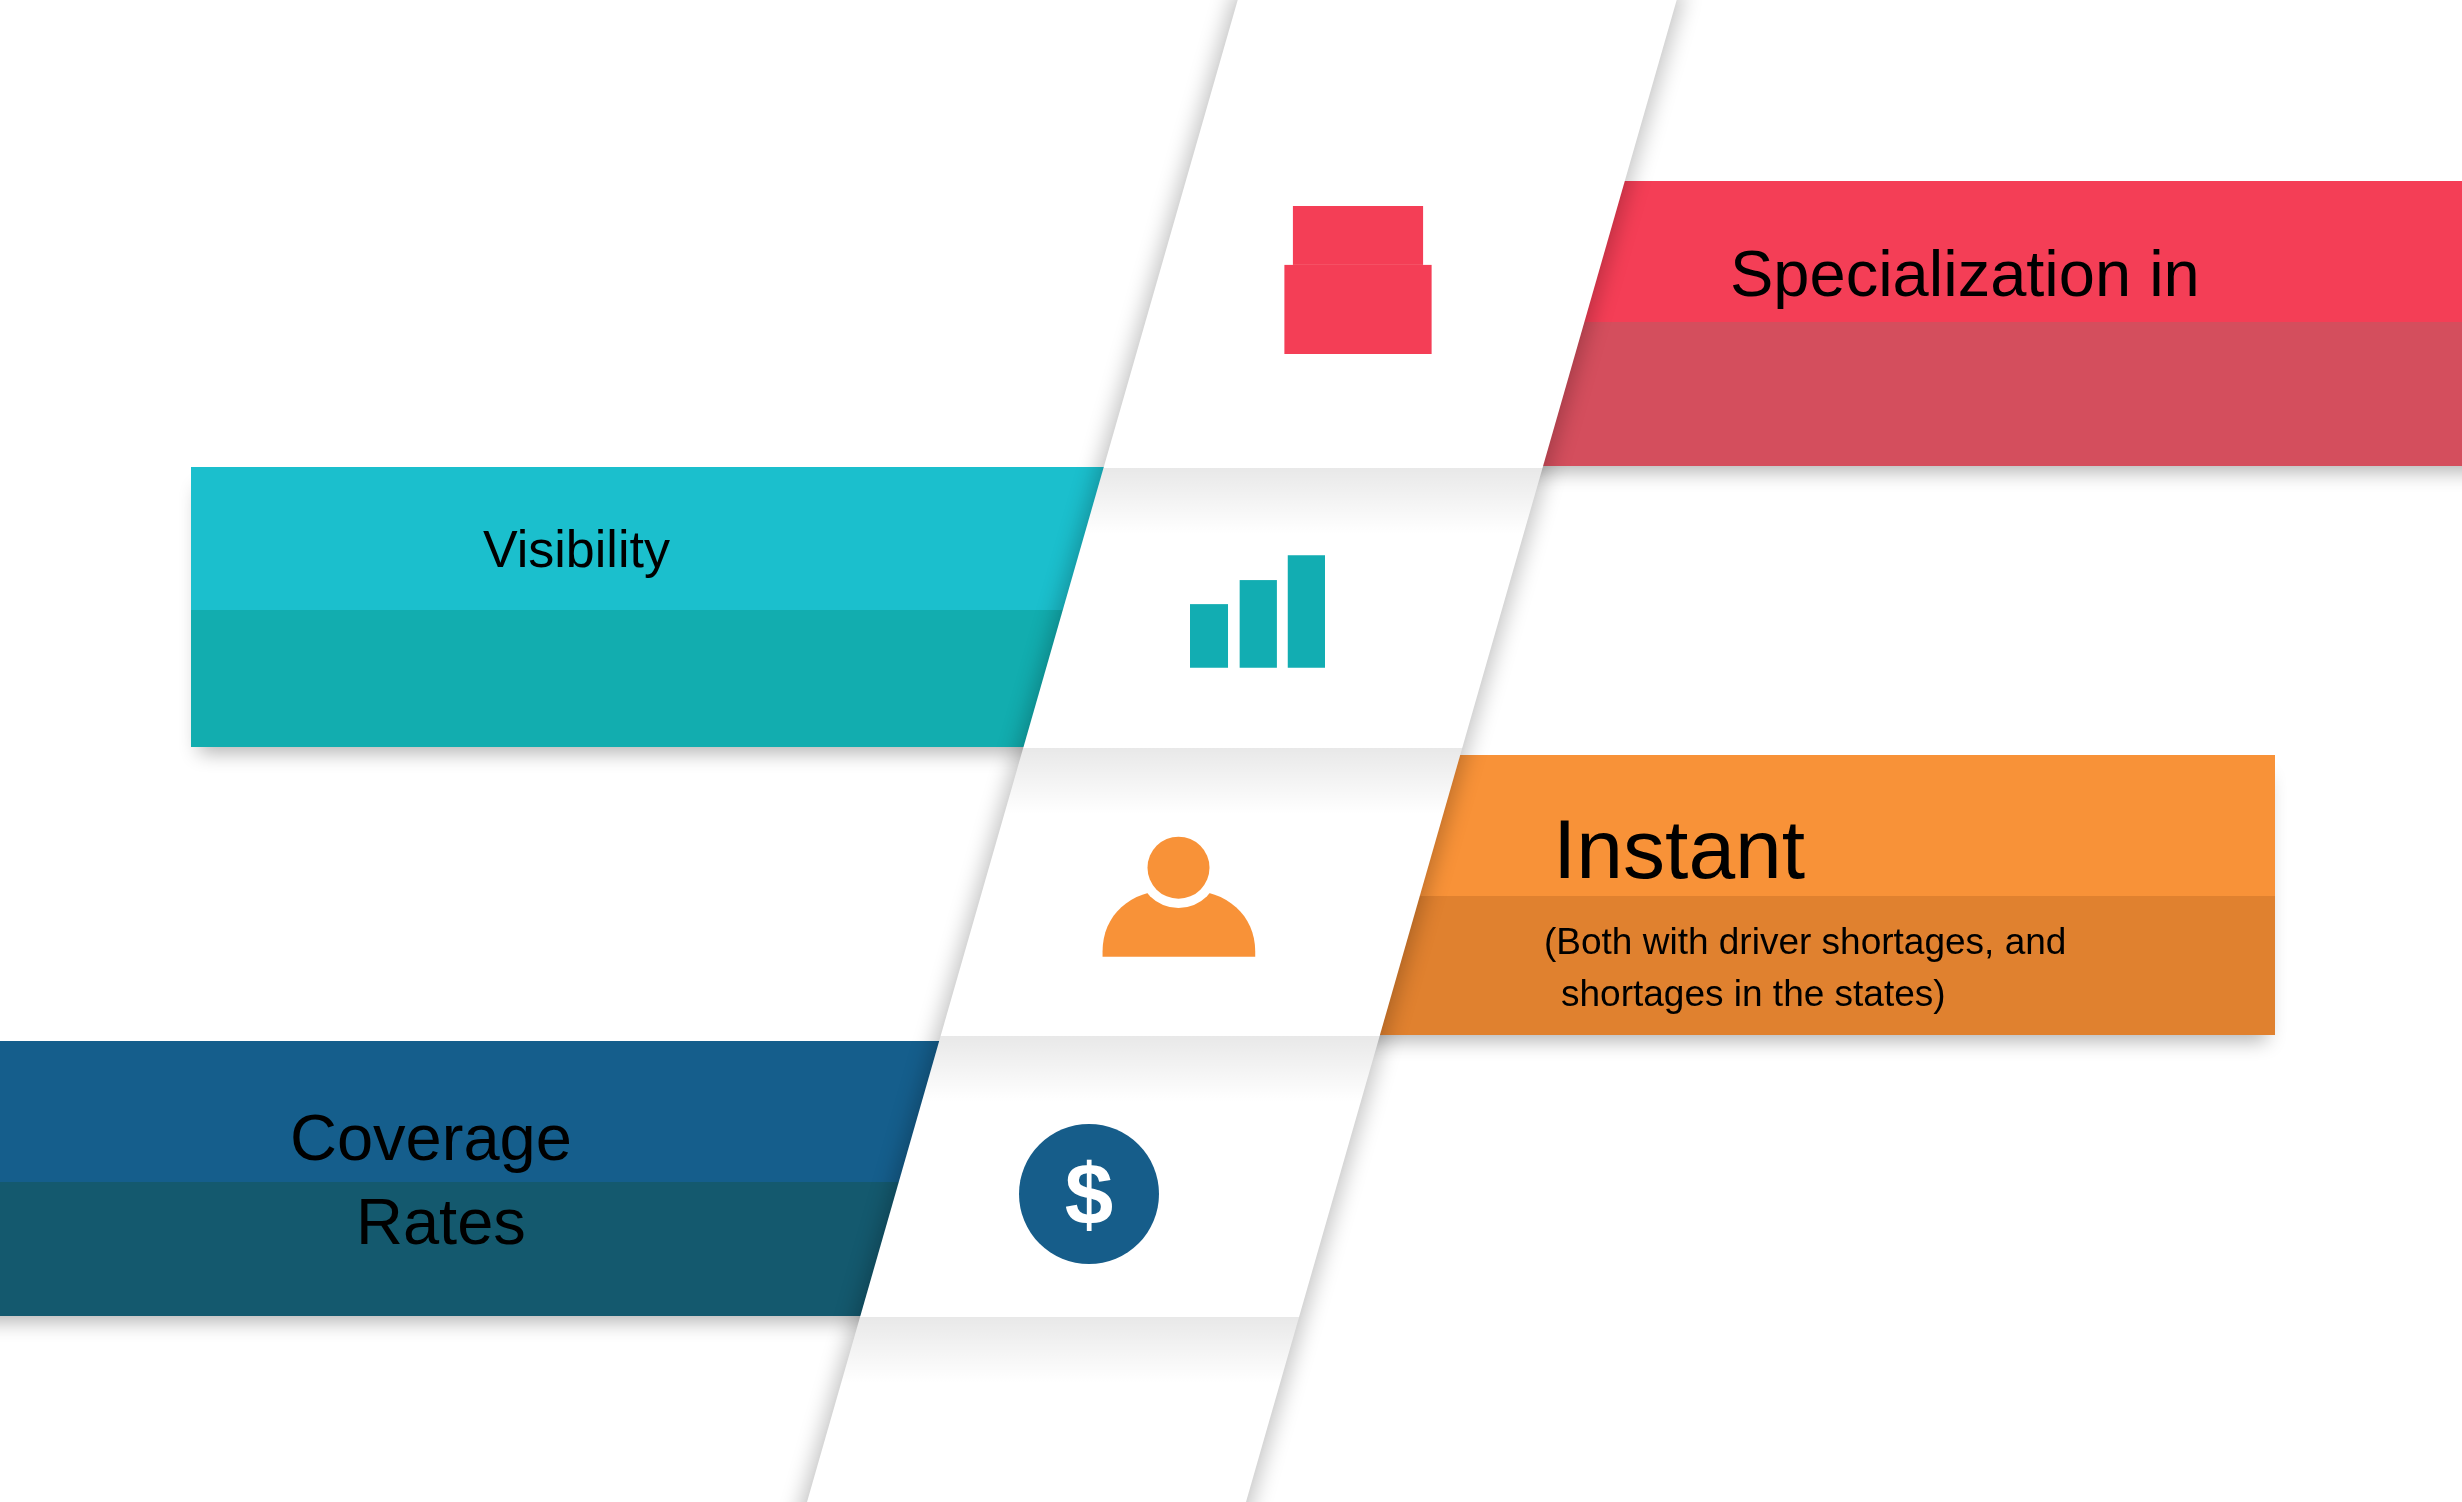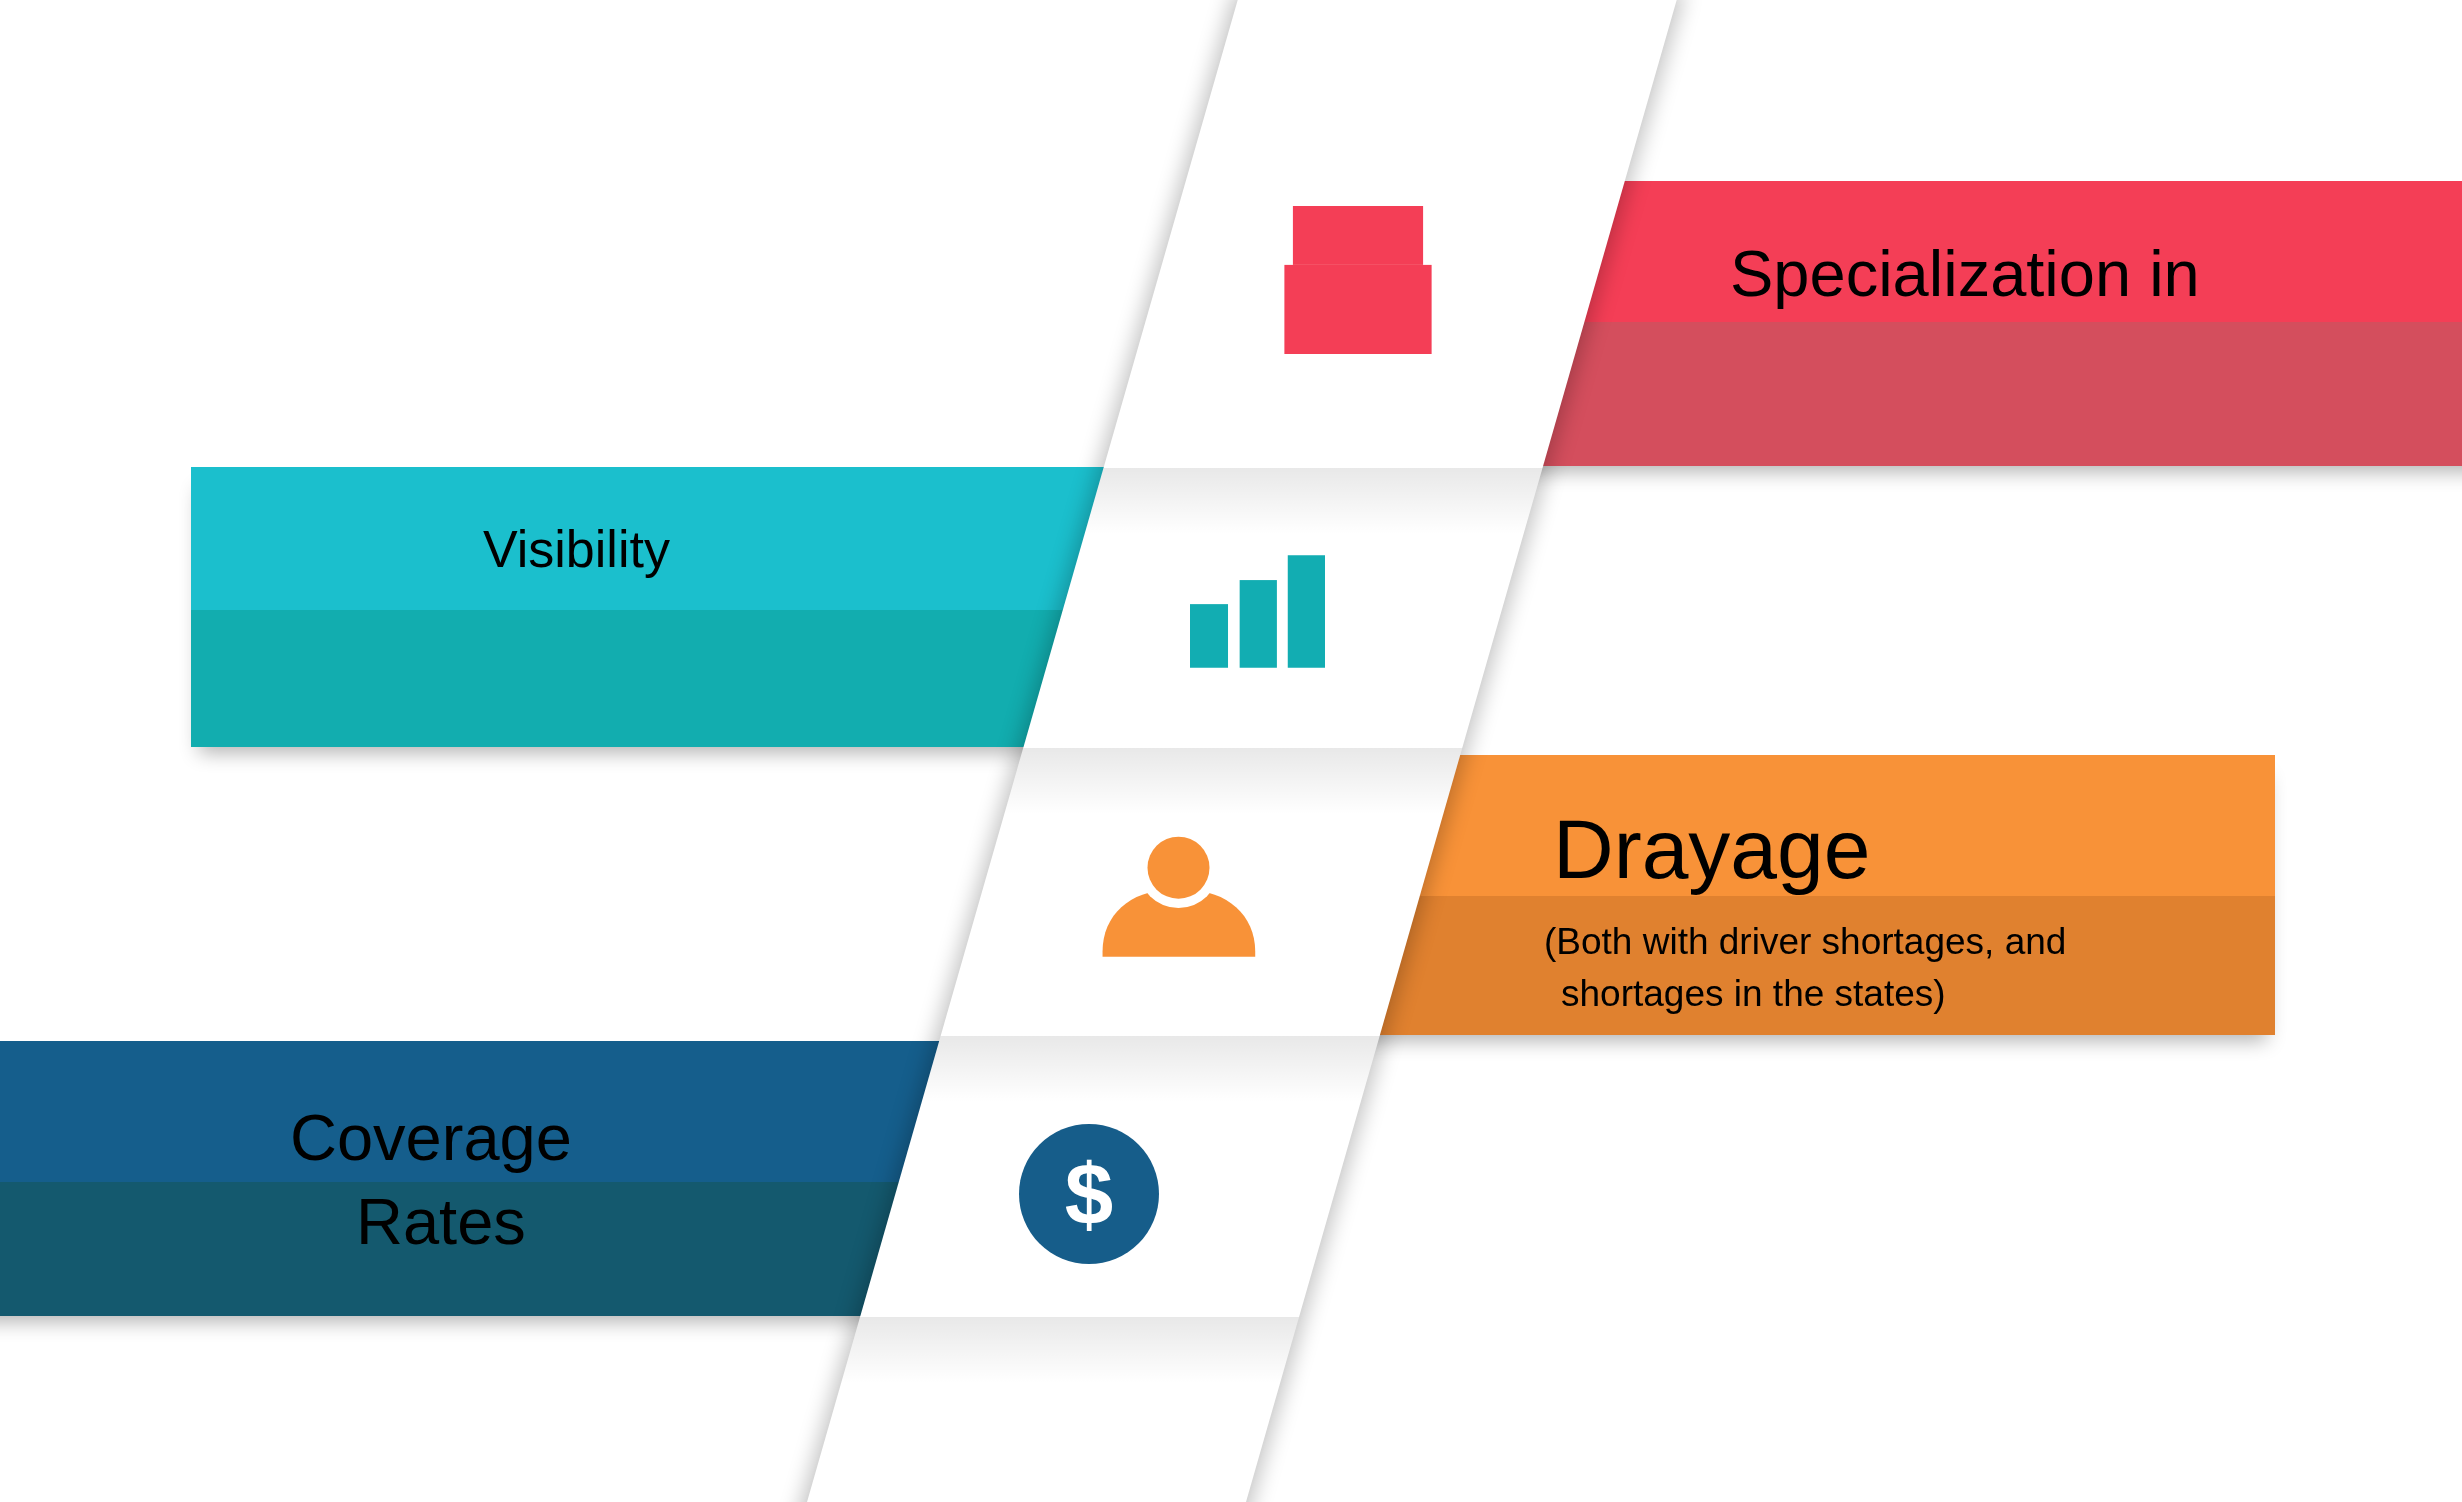--- a/index.html
+++ b/index.html
@@ -87,21 +87,21 @@
     <circle cx="90" cy="90" r="90" fill="#165D8A"></circle>
     <text class="dollar-text" x="90" y="130" text-anchor="middle" font-size="112" font-family="Liberation Sans, DejaVu Sans, sans-serif" fill="#ffffff">$</text>
   </svg>
 
   <div class="txt t-red">
     <div>Specialization in</div>
   </div>
 
   <div class="txt t-teal">Visibility</div>
 
-  <div class="txt t-orange">Drayage</div>
+  <div class="txt t-orange">Instant</div>
   <div class="txt t-orange-sub">
     <div>(Both with driver shortages, and</div>
     <div class="indent">shortages in the states)</div>
   </div>
 
   <div class="txt t-blue1">Coverage</div>
   <div class="txt t-blue2">Rates</div>
 
 </div>
 

